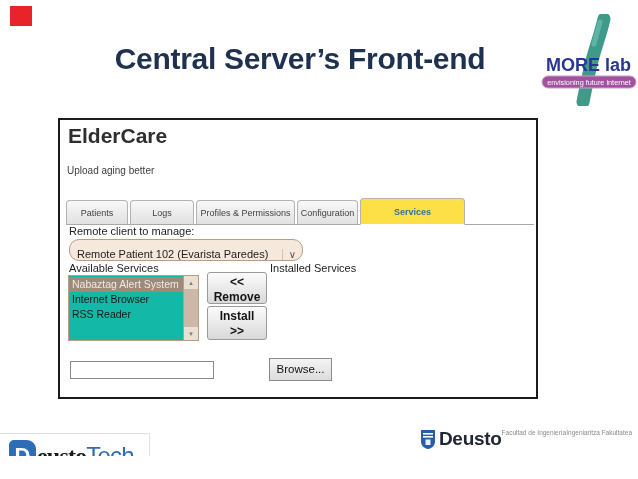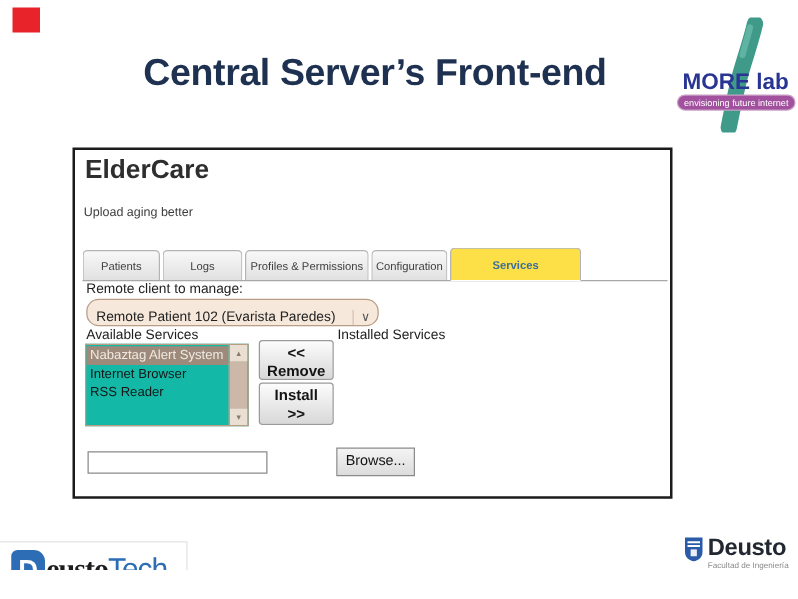--- a/index.html
+++ b/index.html
@@ -97,21 +97,21 @@
     display:flex; align-items:center; padding-left:9px;
   }
   .dt-d {
     width:27px; height:32px; background:#2d6db5; border-radius:5px 9px 9px 5px;
     color:#fff; font-weight:bold; font-size:22px; display:flex; align-items:center; justify-content:center;
   }
   .dt-eusto { font-size:24px; font-weight:bold; color:#1c1c1c; letter-spacing:-0.8px; margin-left:1px;font-family:Liberation Serif, serif; }
   .dt-tech { font-size:24px; color:#2d6db5; letter-spacing:-0.8px; }
   .page-number { position:absolute; left:0; right:0; top:441px; text-align:center; font-size:10px; color:#8d8d8d;margin-top:27px; }
   .deusto { position:absolute; right:6px; top:429px; display:flex; align-items:flex-start; gap:3px; }
-  .deusto-text { display:flex; flex-direction:column; }
+  .deusto-text { display:flex; flex-direction:row; }
   .deusto-name { font-size:19px; font-weight:bold; color:#222832; line-height:1.05; letter-spacing:-0.3px; }
   .deusto-sub { font-size:6.5px; color:#8a8a8a; line-height:1.35; }
 </style>
 </head>
 <body>
 
 <div class="slide">
 
   <div class="red-accent"></div>
 

